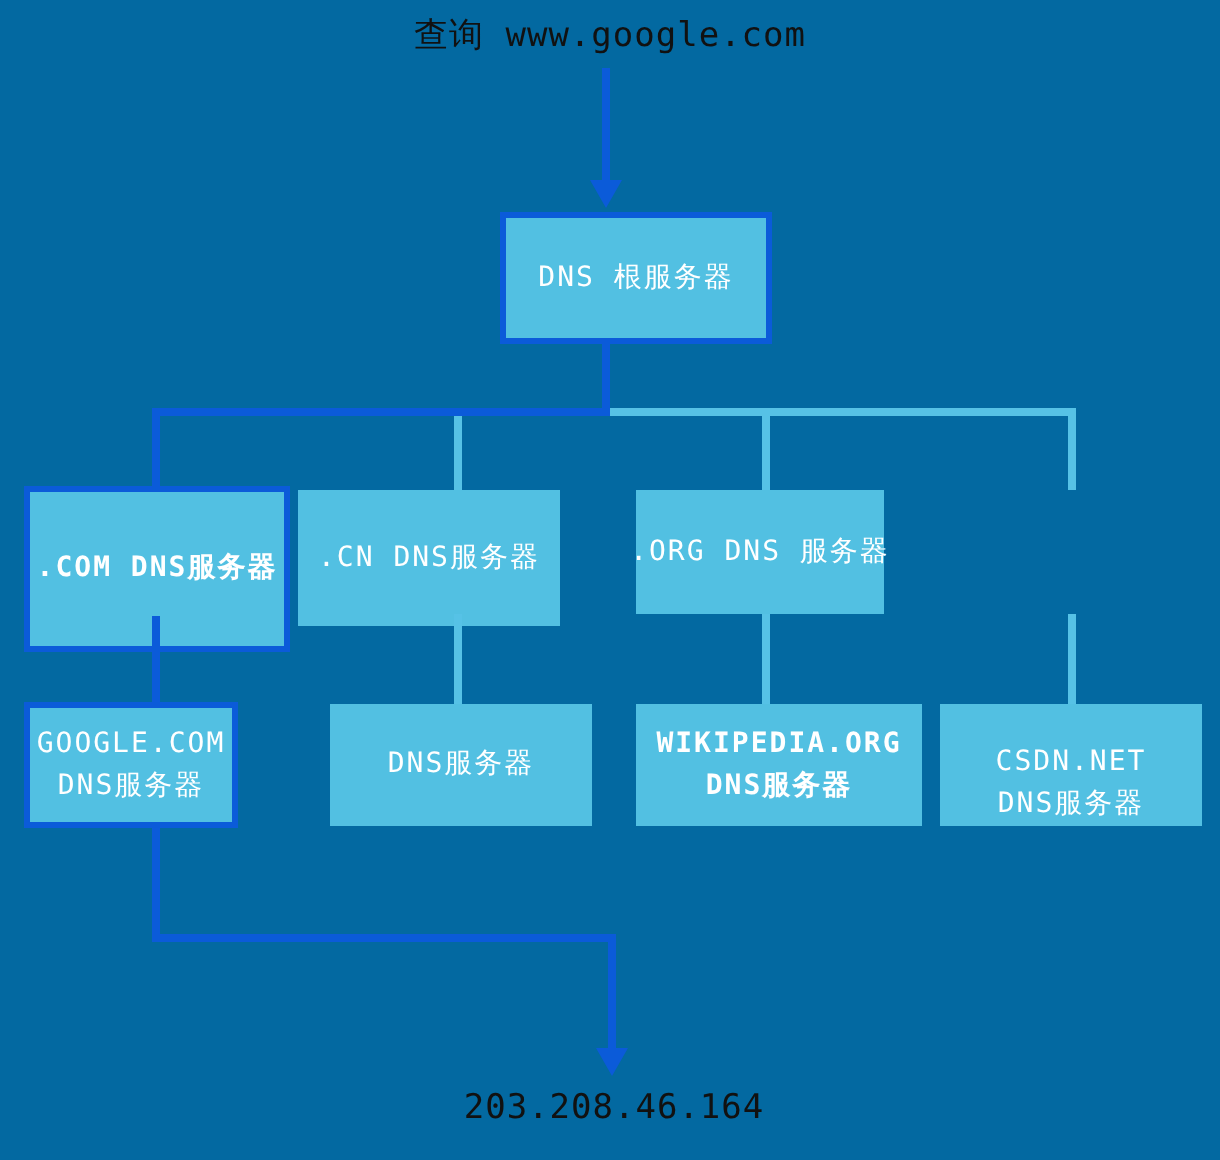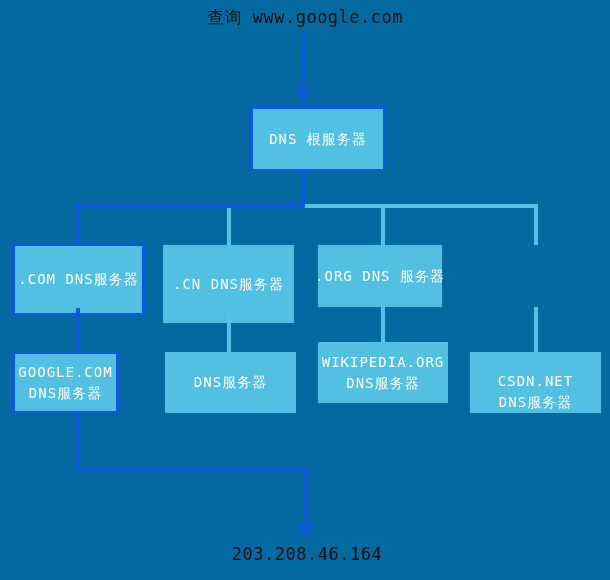--- a/index.html
+++ b/index.html
@@ -37,27 +37,27 @@
     align-items:center;justify-content:center;
     font-size:14px;
     letter-spacing:1px;
     box-sizing:border-box;
     text-align:center;
     line-height:21px;
     white-space:nowrap;
   }
   .box.bordered{border:3px solid var(--blue);}
   .root-box{left:236px;top:106px;width:136px;height:66px;font-size:14px;margin-left:14px;}
-  .b-com{left:12px;top:243px;width:133px;height:73px;}
-  .b-cn{left:163px;top:245px;width:131px;height:78px;text-align:right;}
+  .b-com{left:12px;top:243px;width:133px;height:83px;font-weight:bold;}
+  .b-cn{left:149px;top:245px;width:131px;height:68px;text-align:right;}
   .b-org{left:318px;top:245px;width:124px;height:62px;}
   .b-net{left:470px;top:245px;width:131px;height:62px;}
   .b-google{left:12px;top:351px;width:107px;height:63px;align-items:center;}
   .b-amazon{left:165px;top:352px;width:131px;height:61px;}
-  .b-wiki{left:318px;top:342px;width:130px;height:61px;}
+  .b-wiki{left:318px;top:352px;width:143px;height:61px;font-weight:bold;}
   .b-csdn{left:470px;top:352px;width:131px;height:61px;justify-content:flex-end;}
   .line{position:absolute;background:var(--blue);}
   .line.light{background:var(--line-cyan);}
   .arrowhead{
     position:absolute;width:0;height:0;
     border-left:8px solid transparent;
     border-right:8px solid transparent;
     border-top:14px solid var(--blue);
   }
 </style>

